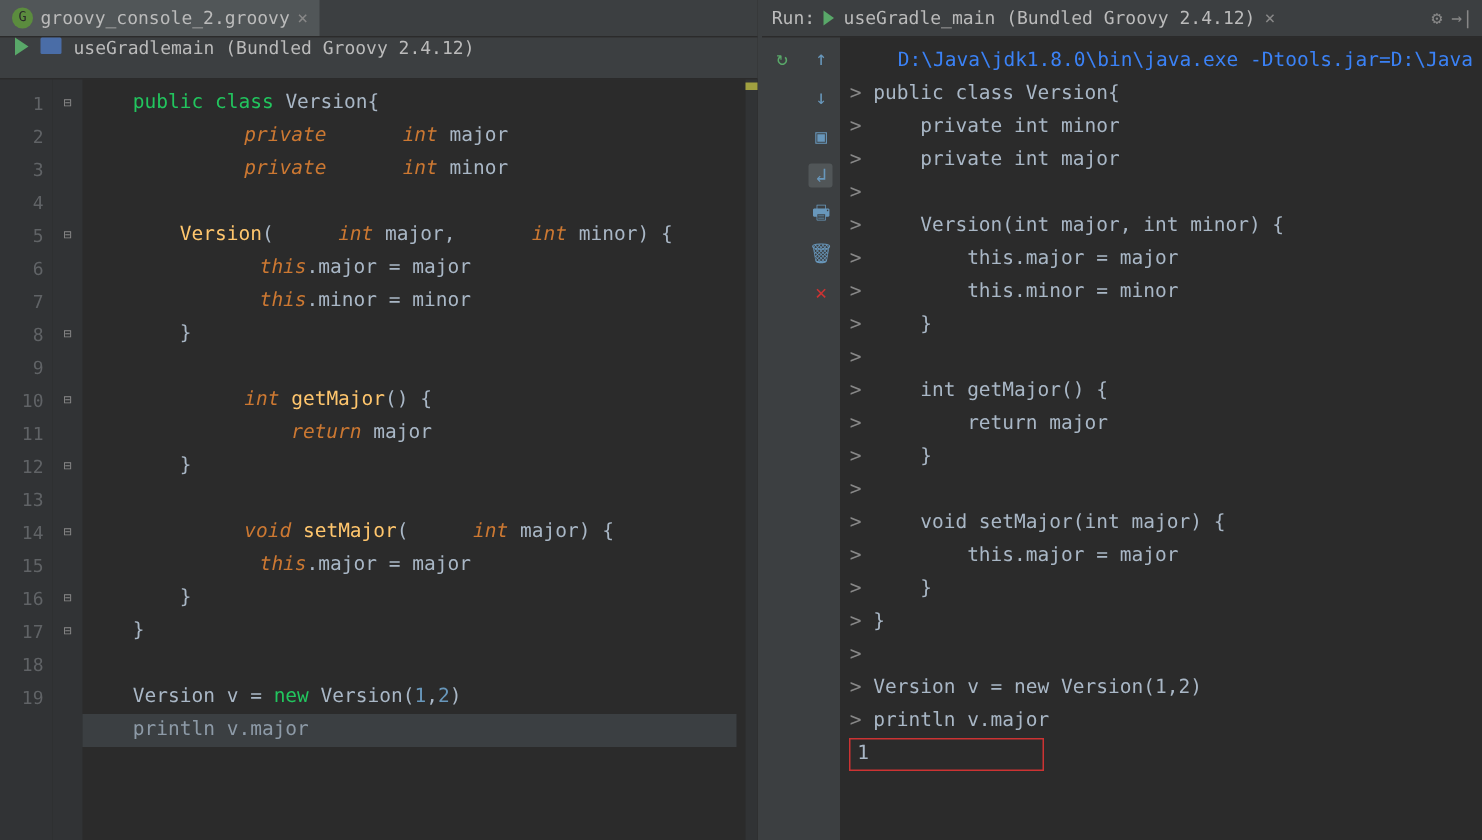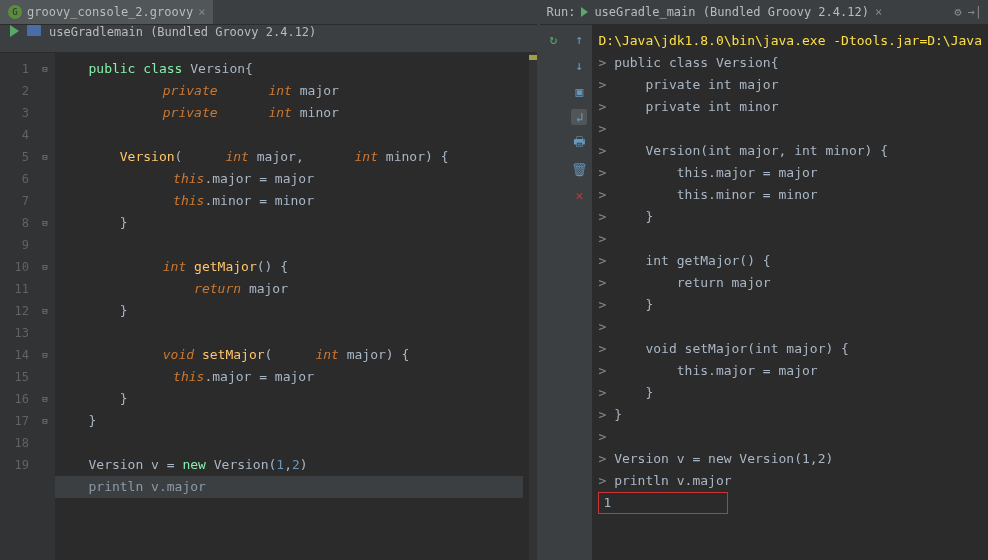--- a/index.html
+++ b/index.html
@@ -121,21 +121,21 @@
   flex: 1;
   padding-top: 5px;
   padding-left: 10px;
   position: relative;
 }
 .code-line {
   height: 22px;
   line-height: 22px;
   white-space: pre;
 }
-.kw { color: #86efac; }
+.kw { color: #22c55e; }
 .kw-i { color: #cc7832; font-style: italic; margin-left: 43px; }
 .num { color: #6897bb; }
 .ident { color: #ffc66d; }
 .this-kw { color: #cc7832; font-style: italic; margin-left: 22px; }
 .current-line-highlight {
   background: rgba(90, 100, 110, 0.35);
   position: absolute;
   left: 0;
   right: 6px;
   height: 22px;
@@ -192,21 +192,21 @@
   padding: 5px 6px;
   font-size: 13px;
   overflow: hidden;
 }
 .console-line {
   height: 22px;
   line-height: 22px;
   white-space: pre;
   color: #a9b7c6;
 }
-.console-path { color: #fde047; }
+.console-path { color: #3b82f6; margin-left: 32px; }
 .console-gt { color: #888; }
 .console-result {
   border: 1px solid #cc3333;
   padding: 0 4px;
   height: 22px;
   line-height: 20px;
   width: 130px;
 }
 .vsplit {
   width: 3px;
@@ -322,22 +322,22 @@
       <div class="tool-icon" style="color:#6897bb;">↓</div>
       <div class="tool-icon" style="color:#6897bb;">▣</div>
       <div class="tool-icon" style="color:#6897bb;background:#515658;border-radius:2px;padding:1px;">↲</div>
       <div class="tool-icon" style="color:#6897bb;">🖶</div>
       <div class="tool-icon" style="color:#6897bb;">🗑</div>
       <div class="tool-icon" style="color:#cc3333;">✕</div>
     </div>
     <div class="console">
       <div class="console-line"><span class="console-path">D:\Java\jdk1.8.0\bin\java.exe -Dtools.jar=D:\Java</span></div>
       <div class="console-line"><span class="console-gt">&gt;</span> <span>public class Version{</span></div>
+      <div class="console-line"><span class="console-gt">&gt;</span> <span>    private int minor</span></div>
       <div class="console-line"><span class="console-gt">&gt;</span> <span>    private int major</span></div>
-      <div class="console-line"><span class="console-gt">&gt;</span> <span>    private int minor</span></div>
       <div class="console-line"><span class="console-gt">&gt;</span> <span></span></div>
       <div class="console-line"><span class="console-gt">&gt;</span> <span>    Version(int major, int minor) {</span></div>
       <div class="console-line"><span class="console-gt">&gt;</span> <span>        this.major = major</span></div>
       <div class="console-line"><span class="console-gt">&gt;</span> <span>        this.minor = minor</span></div>
       <div class="console-line"><span class="console-gt">&gt;</span> <span>    }</span></div>
       <div class="console-line"><span class="console-gt">&gt;</span> <span></span></div>
       <div class="console-line"><span class="console-gt">&gt;</span> <span>    int getMajor() {</span></div>
       <div class="console-line"><span class="console-gt">&gt;</span> <span>        return major</span></div>
       <div class="console-line"><span class="console-gt">&gt;</span> <span>    }</span></div>
       <div class="console-line"><span class="console-gt">&gt;</span> <span></span></div>

